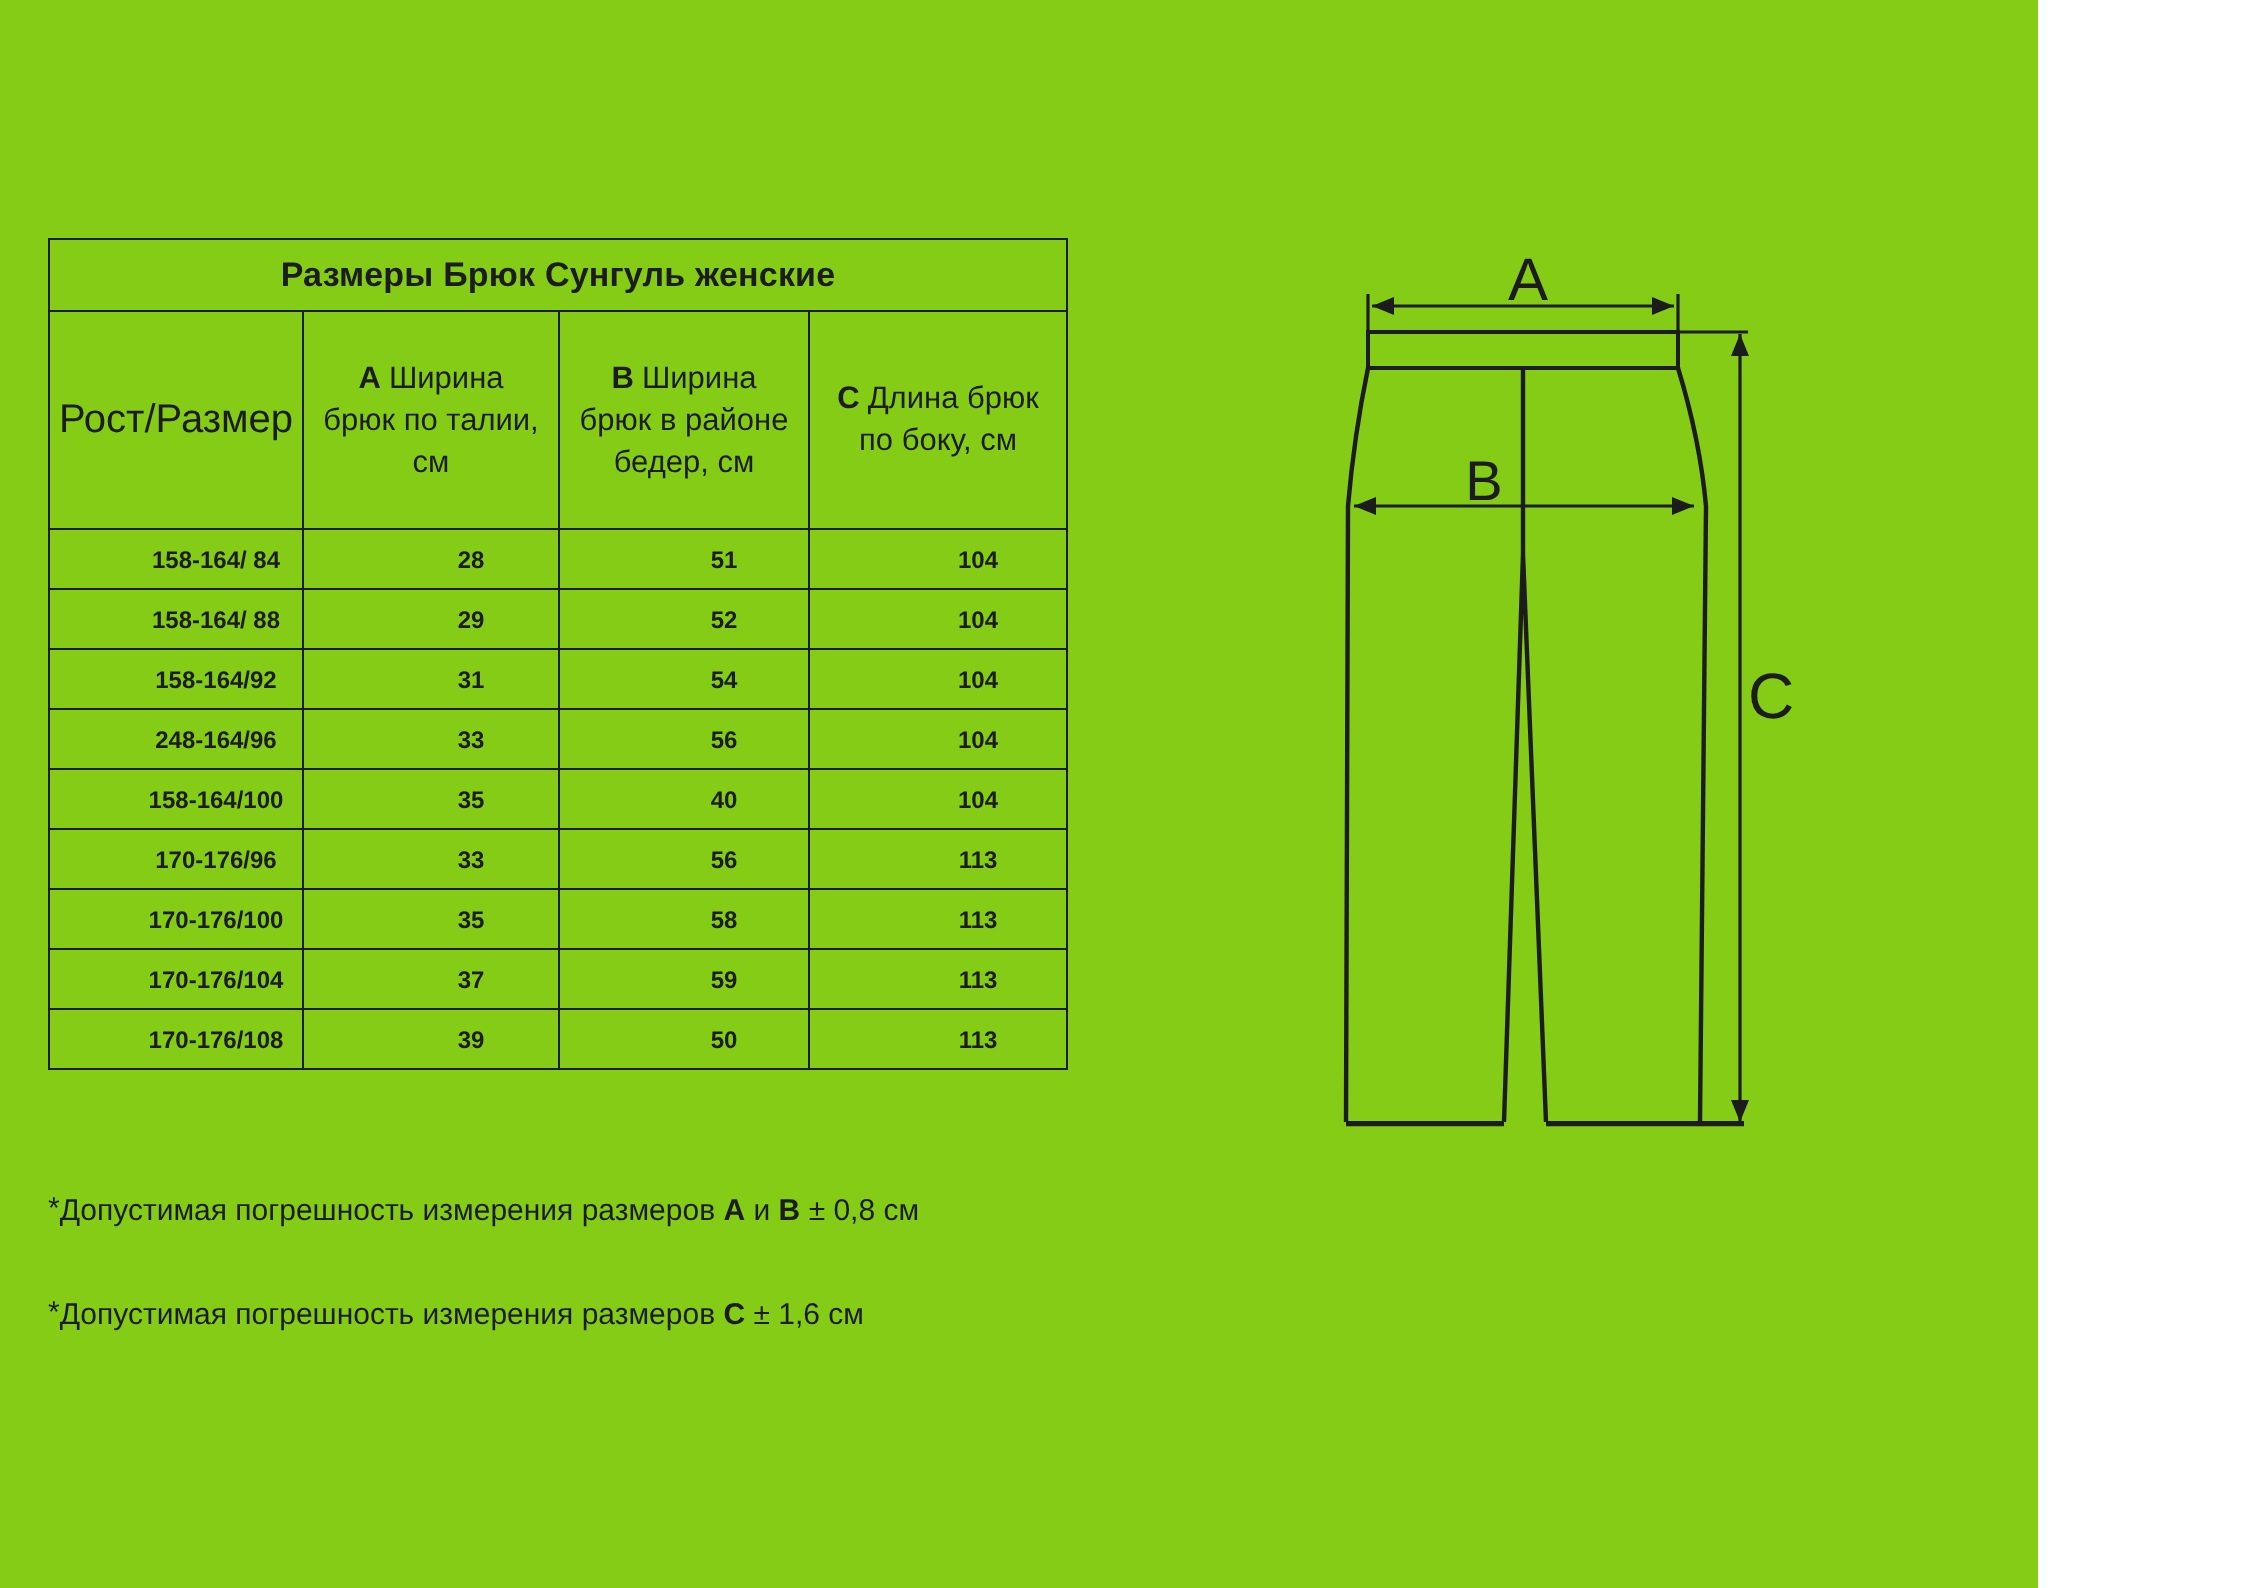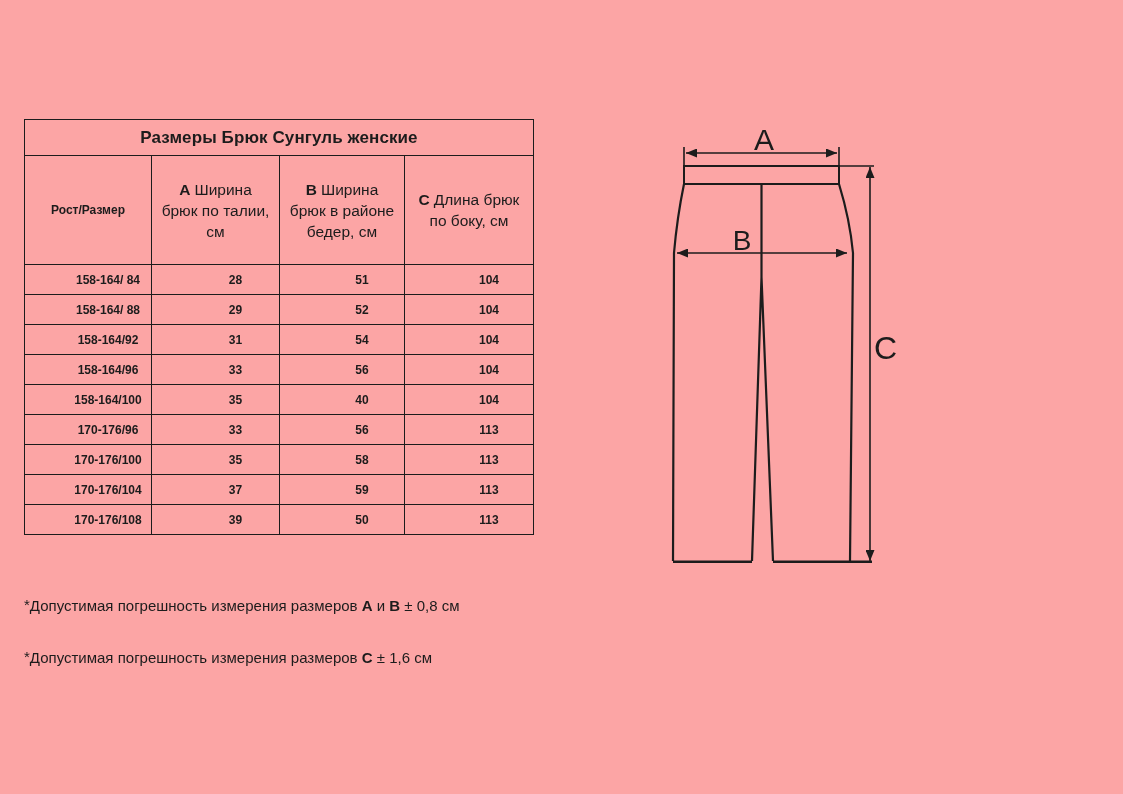--- a/index.html
+++ b/index.html
@@ -3,36 +3,36 @@
 <meta charset="utf-8">
 <style>
   * { box-sizing: border-box; }
   html, body { margin: 0; padding: 0; }
   body {
     width: 1123px; height: 794px;
     background: #ffffff;
     font-family: "Liberation Sans", sans-serif;
     color: #1c1c1c;
   }
-  .page { position: relative; width: 1123px; height: 794px; background: #fca5a5; overflow: hidden; }
+  .page { position: relative; width: 1019px; height: 794px; background: #84cc16; overflow: hidden; }
 
   
   table.size-table {
     position: absolute; left: 24px; top: 119px;
     width: 509px; border-collapse: collapse; table-layout: fixed;
   }
   .size-table th, .size-table td {
     border: 1.5px solid #1c1c1c;
     text-align: center; vertical-align: middle;
     padding: 0 4px;
     overflow: hidden;
   }
   .title-row th { height: 36px; font-size: 17px; font-weight: bold; letter-spacing: 0.1px; }
   .header-row th { height: 109px; font-weight: normal; font-size: 15.5px; line-height: 21px; }
-  .header-row th.hdr-first { font-weight: bold; font-size: 12px; }
+  .header-row th.hdr-first { font-weight: normal; font-size: 20px; }
   .hdr-prefix { font-weight: bold; margin-right: 4px; }
   .hdr-line { display: block; }
   .hdr-line1 { display: block; white-space: nowrap; }
   tbody.rows td { height: 30px; font-size: 12px; font-weight: bold; padding-left: 44px; }
 
   
   .fn { position: absolute; left: 24px; font-size: 15px; line-height: 20px; white-space: nowrap; }
   .fn b { font-weight: bold; }
   .fn .fn-star { position: relative; top: -1px; }
   .fn-1 { top: 596px; }
@@ -89,21 +89,21 @@
         <td>52</td>
         <td>104</td>
       </tr>
       <tr>
         <td>158-164/92</td>
         <td>31</td>
         <td>54</td>
         <td>104</td>
       </tr>
       <tr>
-        <td>158-164/96</td>
+        <td>248-164/96</td>
         <td>33</td>
         <td>56</td>
         <td>104</td>
       </tr>
       <tr>
         <td>158-164/100</td>
         <td>35</td>
         <td>40</td>
         <td>104</td>
       </tr>

